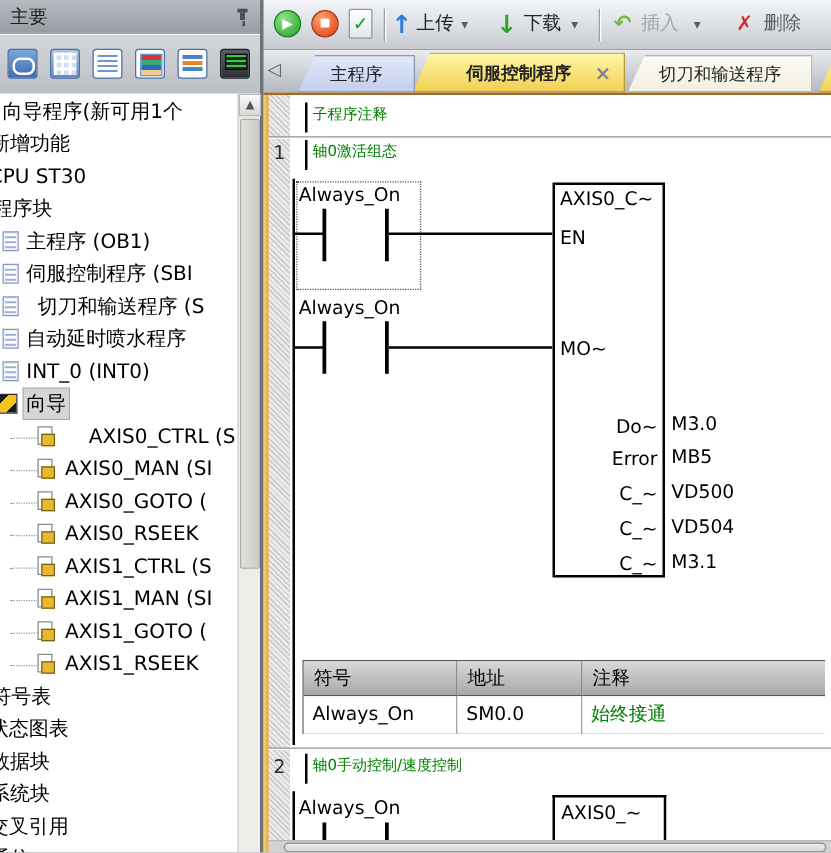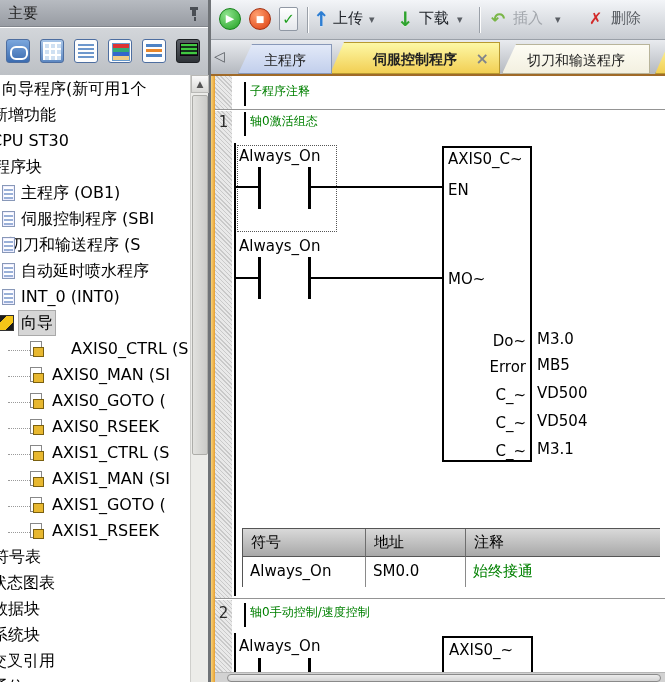--- a/index.html
+++ b/index.html
@@ -149,21 +149,21 @@
         </div>
     </div>
 
     <div id="tree" class="abs">
       <div class="trow abs" style="top:2px;"><span class="tlabel" style="margin-left:2px;">向导程序(新可用1个</span></div>
       <div class="trow abs" style="top:28px;"><span class="tlabel" style="margin-left:-8px;">新增功能</span></div>
       <div class="trow abs" style="top:54px;"><span class="tlabel" style="margin-left:-9px;">CPU ST30</span></div>
       <div class="trow abs" style="top:80px;"><span class="tlabel" style="margin-left:-6px;">程序块</span></div>
       <div class="trow abs" style="top:106px;"><span class="icon-doc"></span><span class="tlabel" style="margin-left:21px;">主程序 (OB1)</span></div>
       <div class="trow abs" style="top:132px;"><span class="icon-doc"></span><span class="tlabel" style="margin-left:21px;">伺服控制程序 (SBI</span></div>
-      <div class="trow abs" style="top:158px;"><span class="icon-doc"></span><span class="tlabel" style="margin-left:7px;">切刀和输送程序 (S</span></div>
+      <div class="trow abs" style="top:158px;"><span class="icon-doc"></span><span class="tlabel" style="margin-left:30px;">切刀和输送程序 (S</span></div>
       <div class="trow abs" style="top:184px;"><span class="icon-doc"></span><span class="tlabel" style="margin-left:21px;">自动延时喷水程序</span></div>
       <div class="trow abs" style="top:210px;"><span class="icon-doc"></span><span class="tlabel" style="margin-left:21px;">INT_0 (INT0)</span></div>
       <div class="trow abs" style="top:236px;"><span class="icon-wizard"></span><span class="tlabel sel-label" style="margin-left:19px;">向导</span></div>
       <div class="trow abs" style="top:262px;padding-left:19px;"><span class="tconn"></span><span class="icon-lock"></span><span class="tlabel" style="margin-left:52px;">AXIS0_CTRL (S</span></div>
       <div class="trow abs" style="top:288px;"><span class="tconn"></span><span class="icon-lock"></span><span class="tlabel" style="margin-left:52px;">AXIS0_MAN (SI</span></div>
       <div class="trow abs" style="top:314px;"><span class="tconn"></span><span class="icon-lock"></span><span class="tlabel" style="margin-left:52px;">AXIS0_GOTO (</span></div>
       <div class="trow abs" style="top:340px;"><span class="tconn"></span><span class="icon-lock"></span><span class="tlabel" style="margin-left:52px;">AXIS0_RSEEK</span></div>
       <div class="trow abs" style="top:366px;"><span class="tconn"></span><span class="icon-lock"></span><span class="tlabel" style="margin-left:52px;">AXIS1_CTRL (S</span></div>
       <div class="trow abs" style="top:392px;"><span class="tconn"></span><span class="icon-lock"></span><span class="tlabel" style="margin-left:52px;">AXIS1_MAN (SI</span></div>
       <div class="trow abs" style="top:418px;"><span class="tconn"></span><span class="icon-lock"></span><span class="tlabel" style="margin-left:52px;">AXIS1_GOTO (</span></div>

